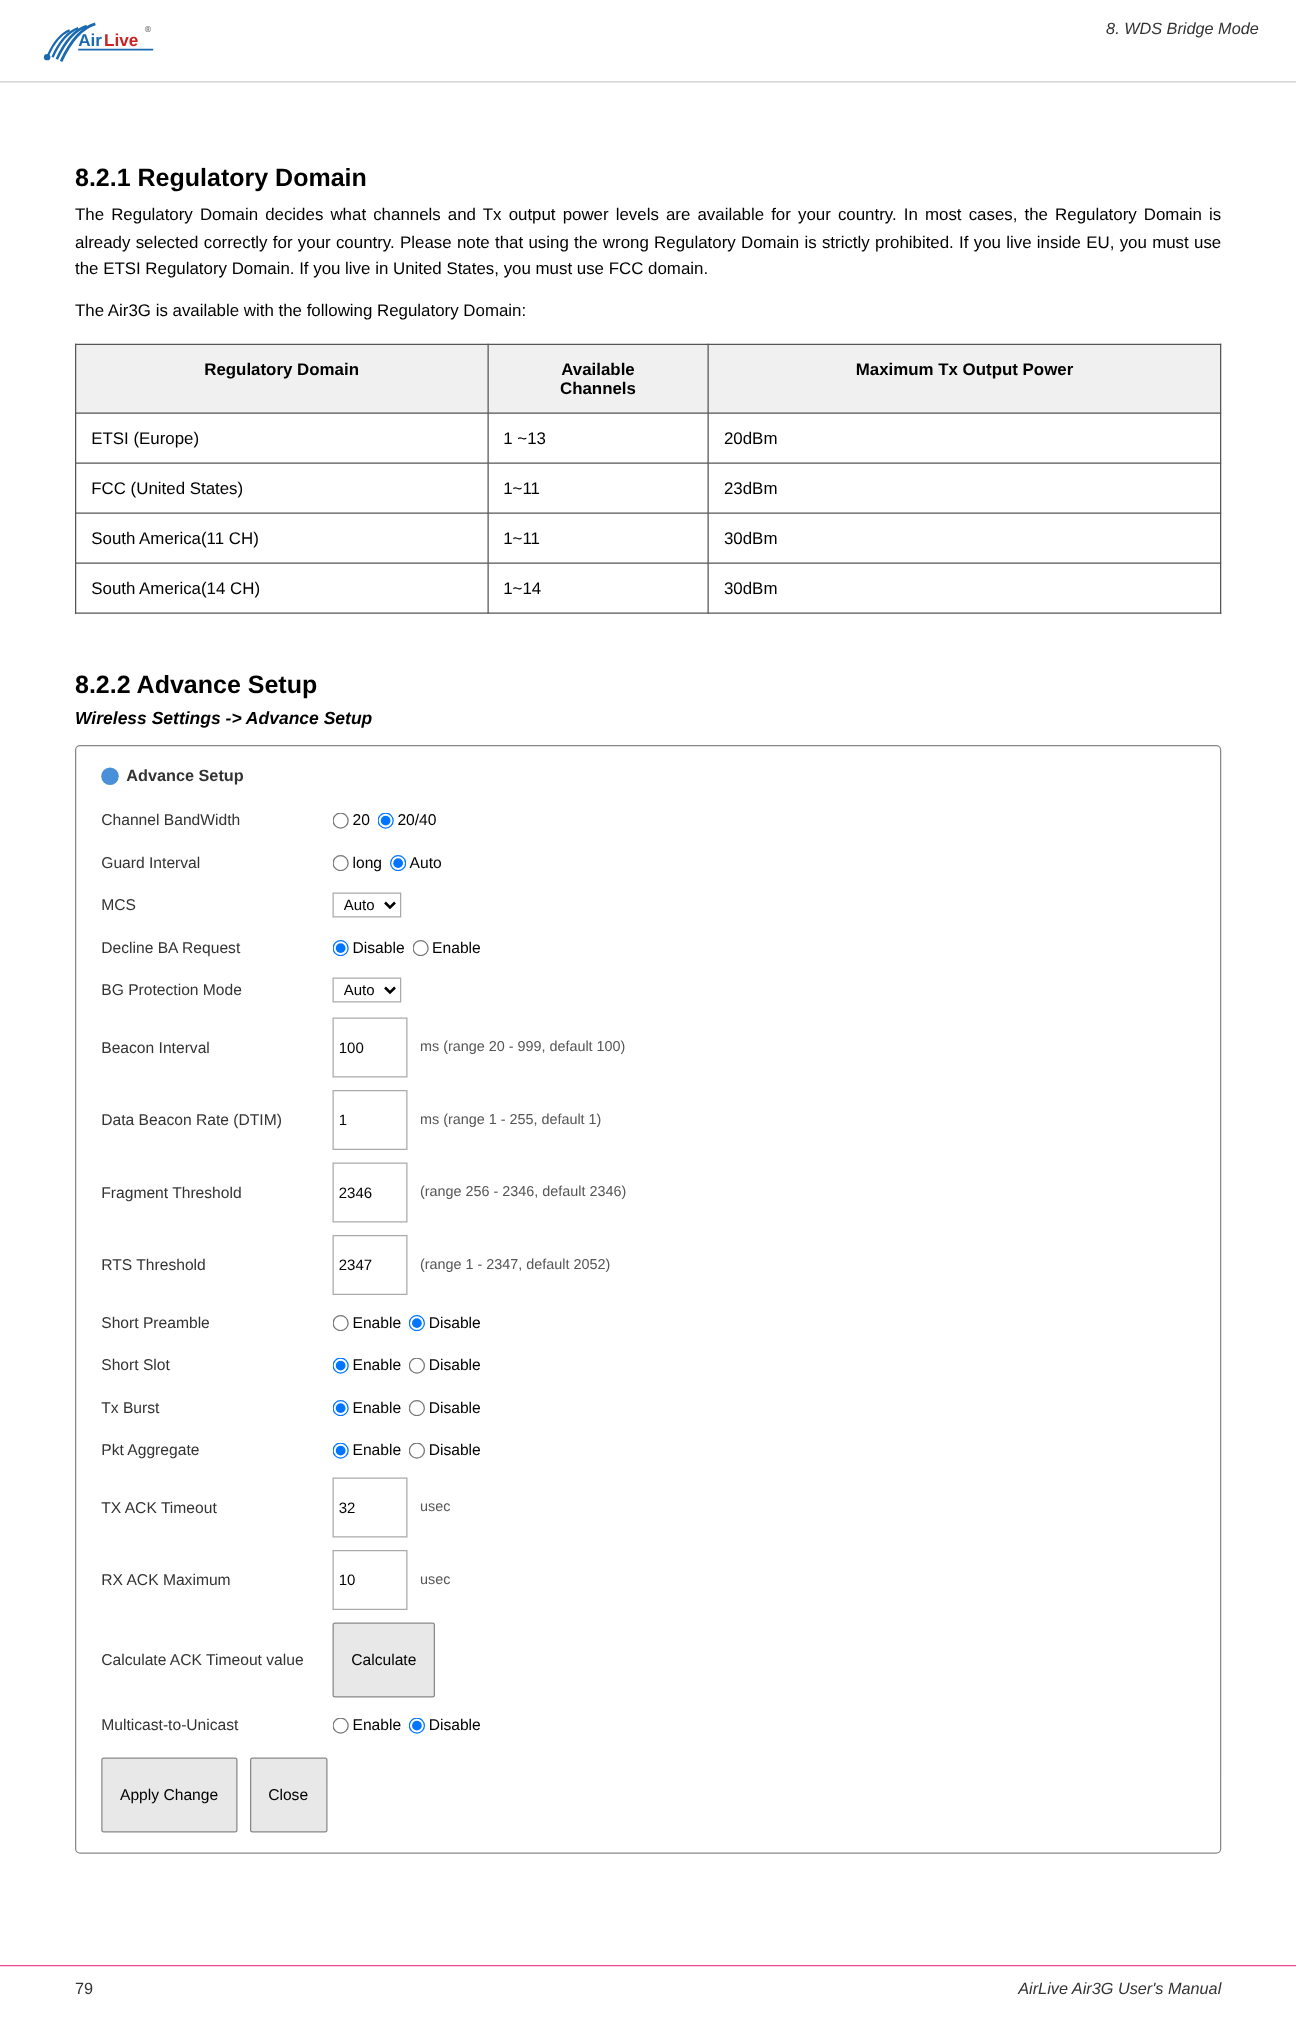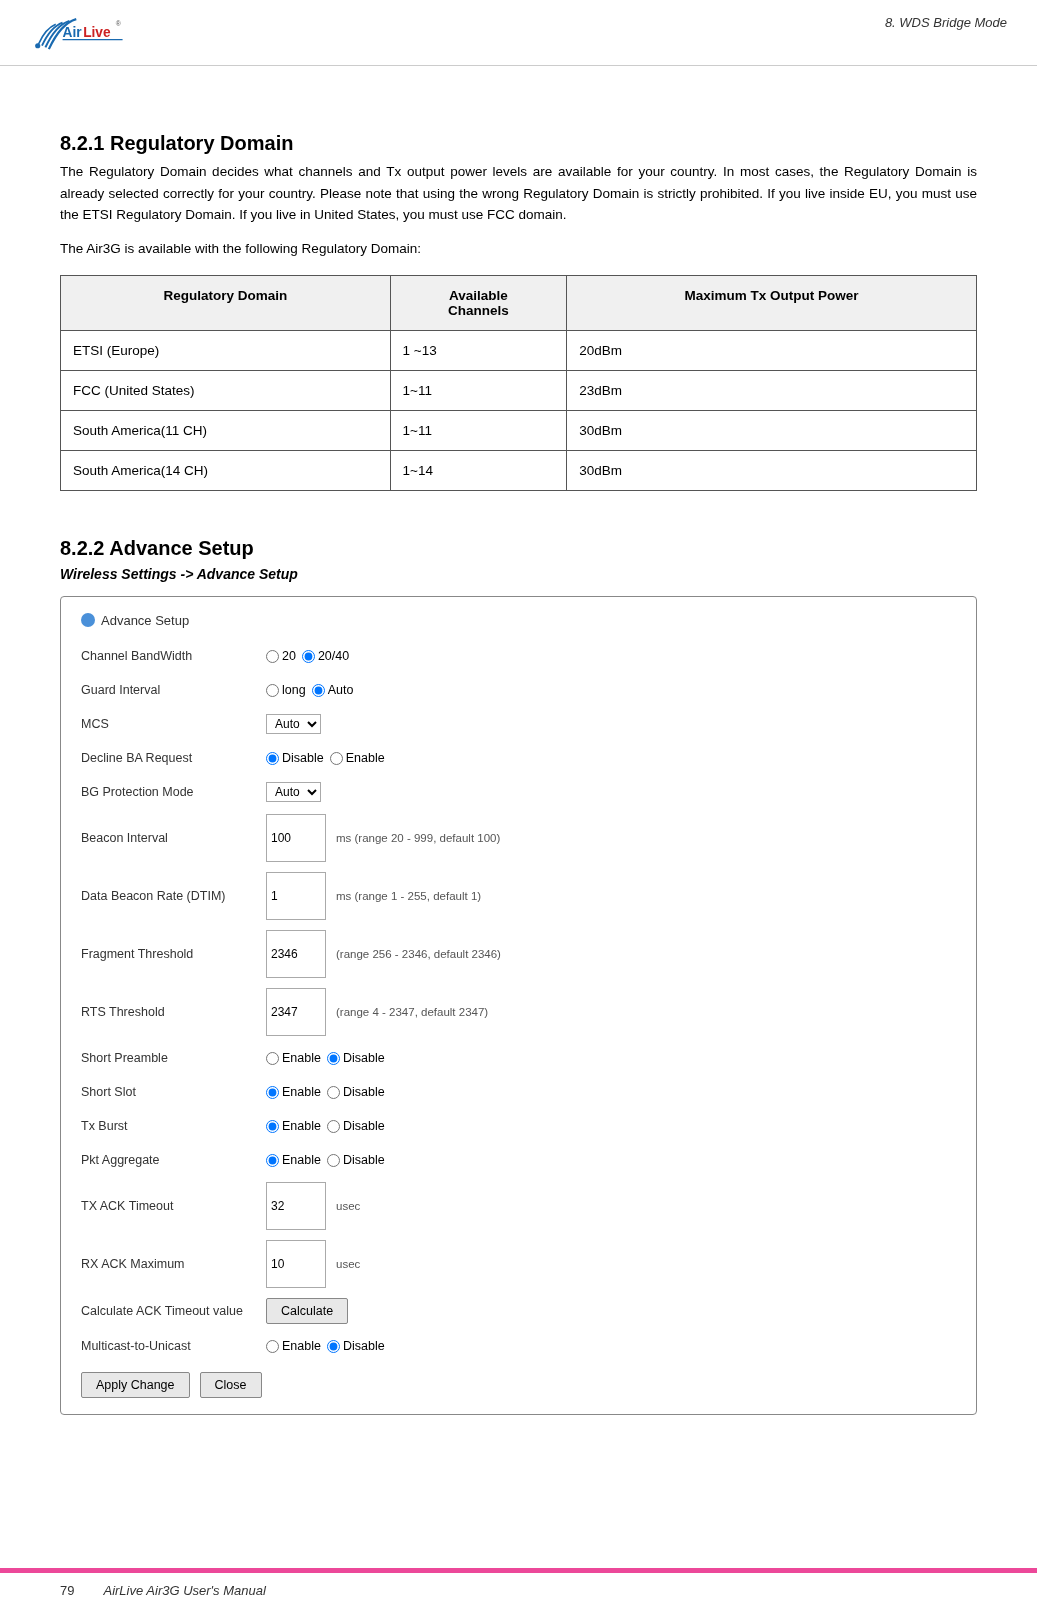--- a/index.html
+++ b/index.html
@@ -88,24 +88,25 @@
     .panel-box {
       border: 1px solid #888;
       border-radius: 4px;
       padding: 16px 20px 16px 20px;
       margin-top: 10px;
       background: #fff;
       font-size: 12.5px;
     }
     .panel-title {
       font-size: 13px;
-      font-weight: normal;
+      font-weight: bold;
       color: #333;
       margin-bottom: 16px;
       display: flex;
+      align-items: center;
       gap: 6px;
     }
     .panel-title-circle {
       width: 14px;
       height: 14px;
       background: #4a90d9;
       border-radius: 50%;
       display: inline-block;
     }
 
@@ -157,47 +158,47 @@
     }
 
     .hint-text {
       font-size: 11.5px;
       color: #555;
       margin-left: 4px;
     }
 
     
     .btn {
-      padding: 5px 14px;
+      padding: 22px 14px;
       font-size: 12.5px;
       border: 1px solid #888;
       background: #e8e8e8;
       cursor: pointer;
       border-radius: 2px;
     }
 
     .button-row {
       margin-top: 14px;
       display: flex;
       gap: 10px;
     }
 
     
     .footer {
       position: absolute;
       bottom: 20px;
       left: 0;
       right: 0;
       display: flex;
-      justify-content: flex-start;
+      justify-content: space-between;
       align-items: center;
       padding: 0 60px;
       font-size: 13px;
       color: #333;
-      border-top: 5px solid #ec4899;
+      border-top: 1px solid #ec4899;
       padding-top: 10px;
       gap: 29px;
     }
     .footer-page {
       font-weight: normal;
     }
     .footer-brand {
       font-style: italic;
     }
   </style>
@@ -350,21 +351,21 @@
             <div class="form-label">Fragment Threshold</div>
             <div class="form-control">
               <input type="text" value="2346" style="">
               <span class="hint-text">(range 256 - 2346, default 2346)</span>
             </div>
           </div>
           <div class="form-row">
             <div class="form-label">RTS Threshold</div>
             <div class="form-control">
               <input type="text" value="2347" style="">
-              <span class="hint-text">(range 4 - 2347, default 2347)</span>
+              <span class="hint-text">(range 1 - 2347, default 2052)</span>
             </div>
           </div>
           <div class="form-row">
             <div class="form-label">Short Preamble</div>
             <div class="form-control">
               <label class="radio-item">
                 <input type="radio" name="field_9" style="">
                 <span>Enable</span>
               </label>
               <label class="radio-item">

